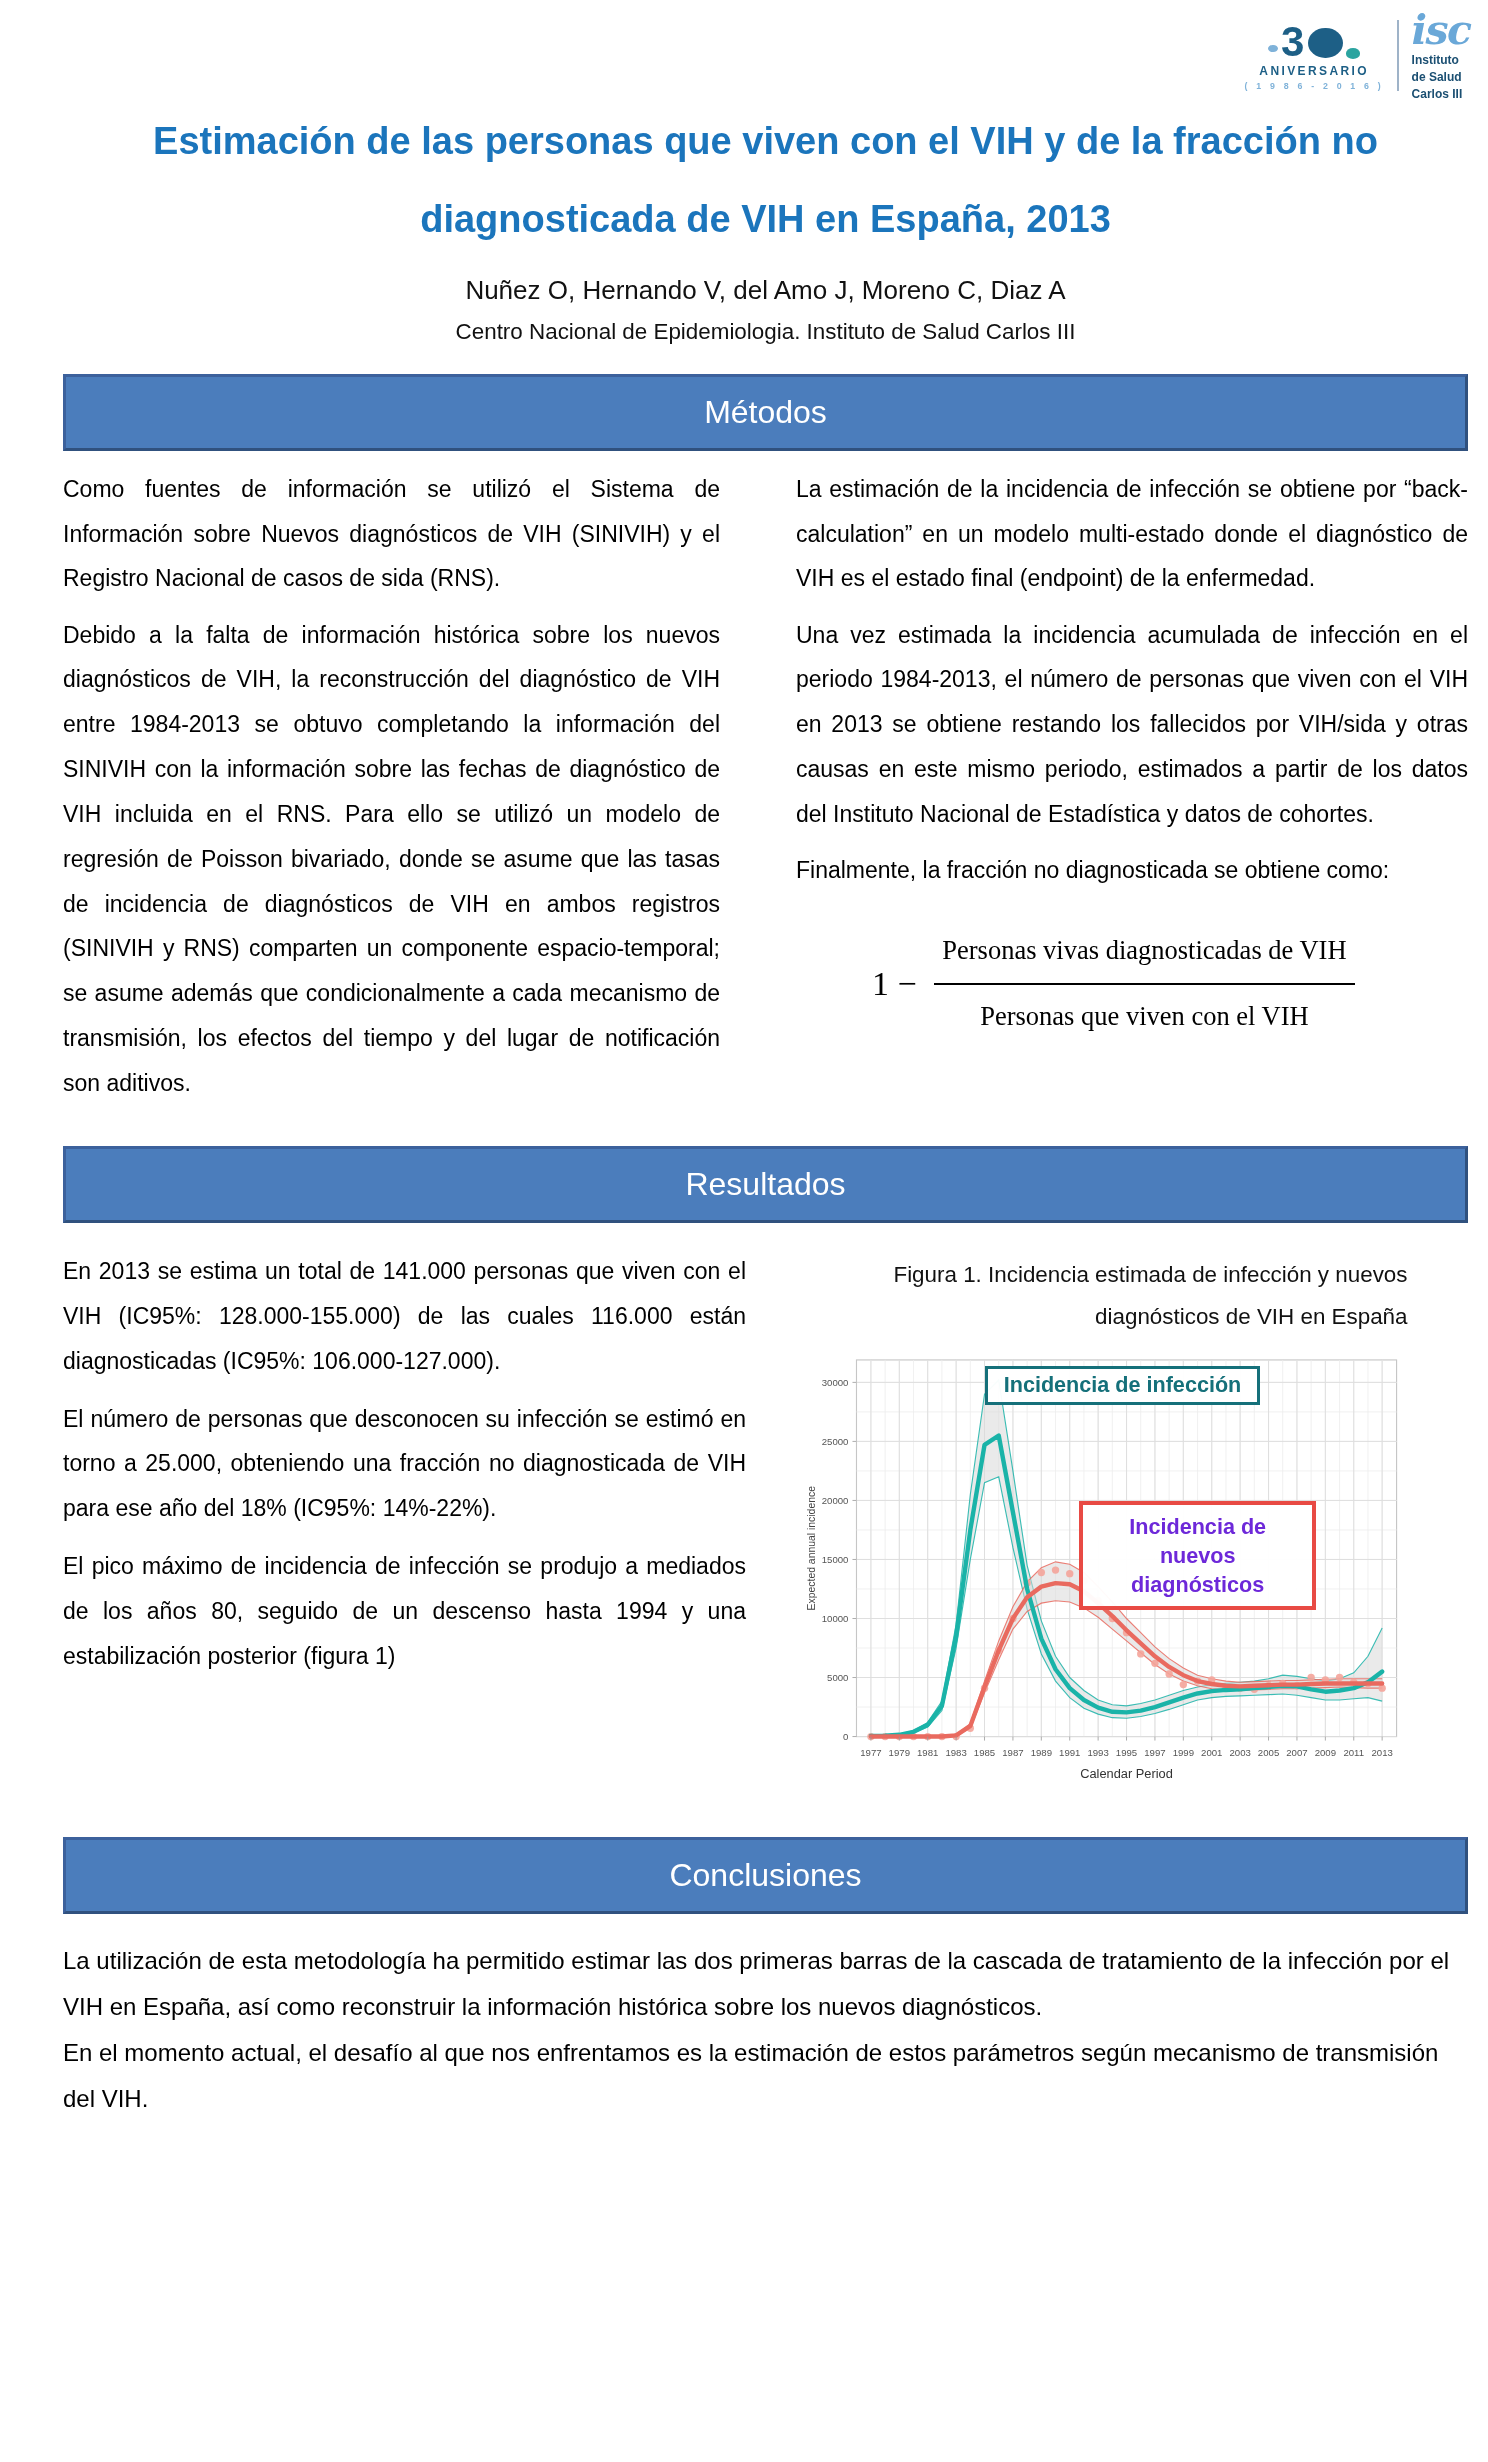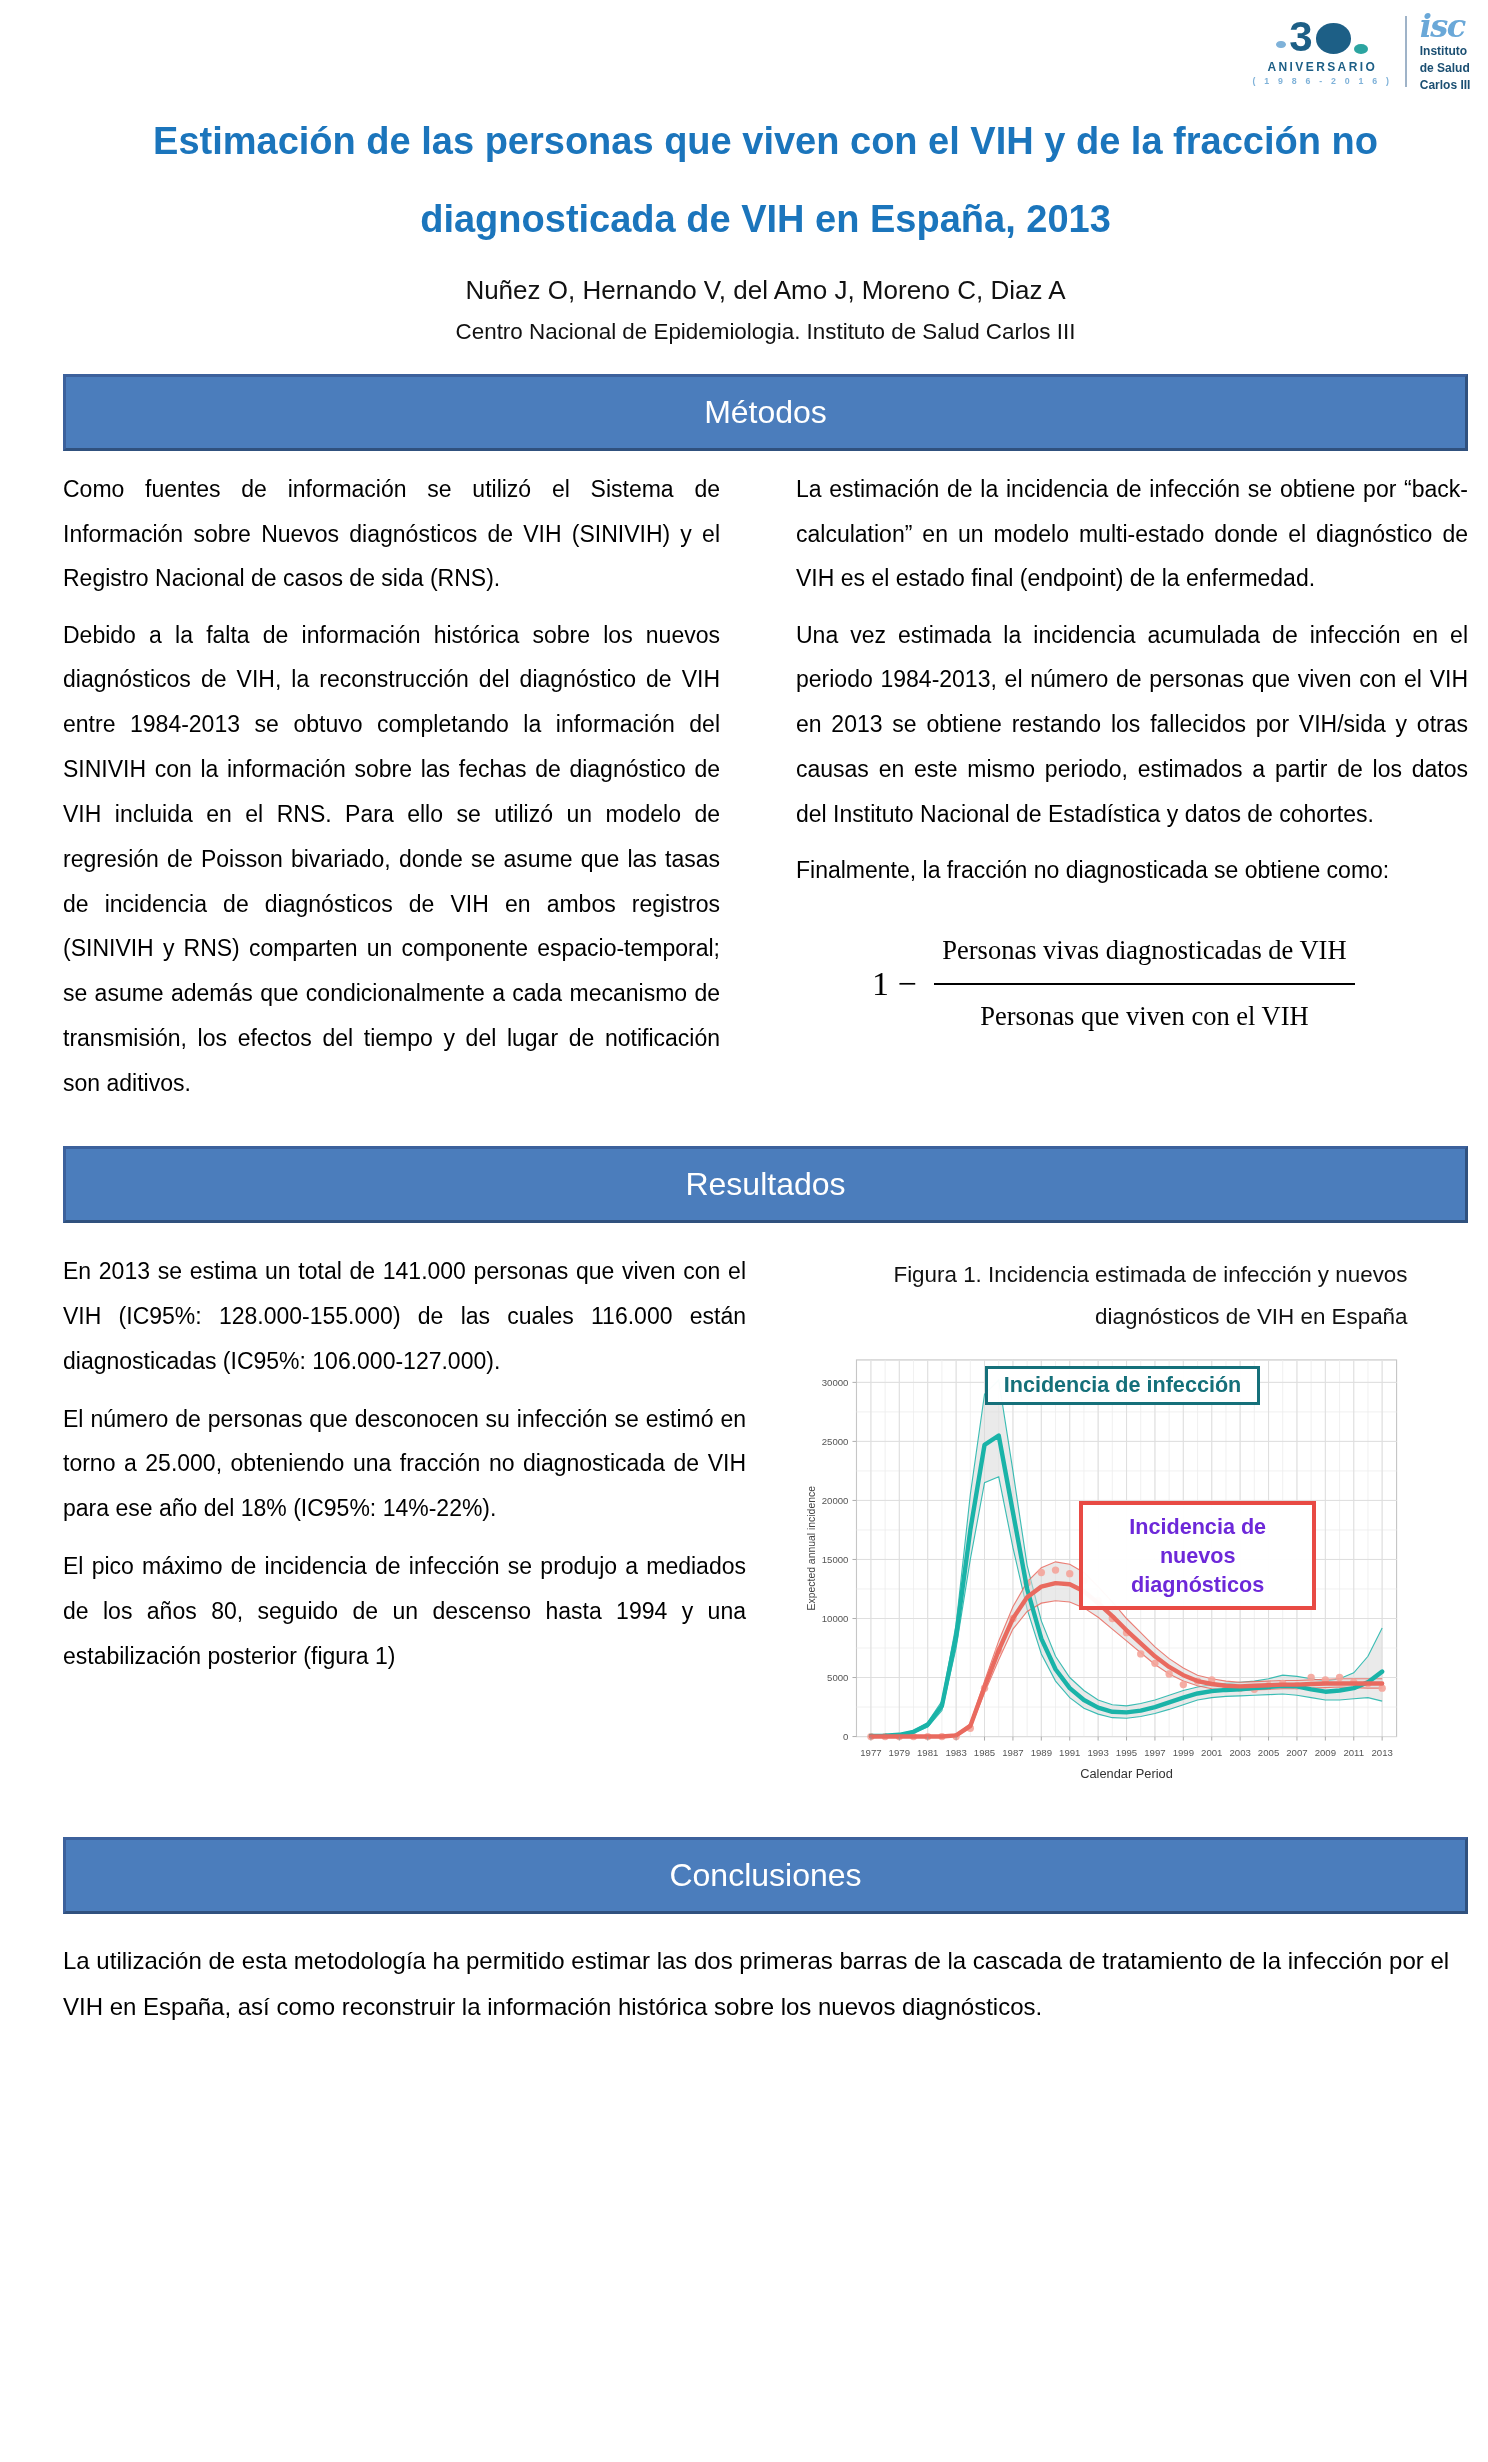--- a/index.html
+++ b/index.html
@@ -13,21 +13,21 @@
   .logo-30{display:flex;align-items:center;justify-content:center;gap:3.2px;}
   .logo-30 .pre-dot{width:9.6px;height:7.2px;border-radius:50%;background:#7fb2d9;margin-top:14.4px;}
   .logo-30 .n3{font-size:42px;font-weight:bold;color:#1d5f86;line-height:1;}
   .logo-30 .oval{width:35px;height:30.5px;border-radius:50%;background:#1d5f86;margin-top:3.2px;}
   .logo-30 .post-dot{width:14.4px;height:10.4px;border-radius:50%;background:#2ba4a0;margin-top:24px;}
   .logo-anniv-label{font-size:12px;letter-spacing:2.4px;color:#1d5f86;font-weight:bold;margin-top:1.6px;}
   .logo-anniv-years{font-size:8.8px;letter-spacing:3.2px;color:#7fb2d9;font-weight:bold;margin-top:2.4px;}
   .logo-divider{width:1.6px;height:71px;background:#9fb3c8;}
   .logo-isc{text-align:left;}
   .logo-isc-glyph{font-family:"DejaVu Serif",serif;font-style:italic;font-weight:bold;
-                  font-size:32px;color:#6aa8d8;line-height:1;letter-spacing:-1.6px;}
+                  font-size:41px;color:#6aa8d8;line-height:1;letter-spacing:-1.6px;}
   .logo-isc-text{font-size:12px;color:#1b4f72;font-weight:bold;line-height:1.15;margin-top:3.2px;}
 
   
   .title{margin:103px auto 0;max-width:1282px;text-align:center;color:#1b75bc;
          font-size:38px;font-weight:bold;line-height:2.05;}
   .authors{margin-top:16px;text-align:center;font-size:26px;color:#111;}
   .affiliation{margin-top:13px;text-align:center;font-size:22.4px;color:#111;}
 
   
   .banner{margin-top:29px;background:#4b7dbc;border:3.2px solid #30517e;
@@ -316,16 +316,17 @@
           </div>
         </div>
       </div>
     </div>
 
     <div class="banner">
       <span>Conclusiones</span>
     </div>
     <div class="conclusions">
       <p>La utilización de esta metodología ha permitido estimar las dos primeras barras de la cascada de tratamiento de la infección por el VIH en España, así como reconstruir la información histórica sobre los nuevos diagnósticos.</p>
+      <p>En el momento actual, el desafío al que nos enfrentamos es la estimación de estos parámetros según mecanismo de transmisión del VIH.</p>
     </div>
   </div>
 </div>
 
 
 </body></html>

